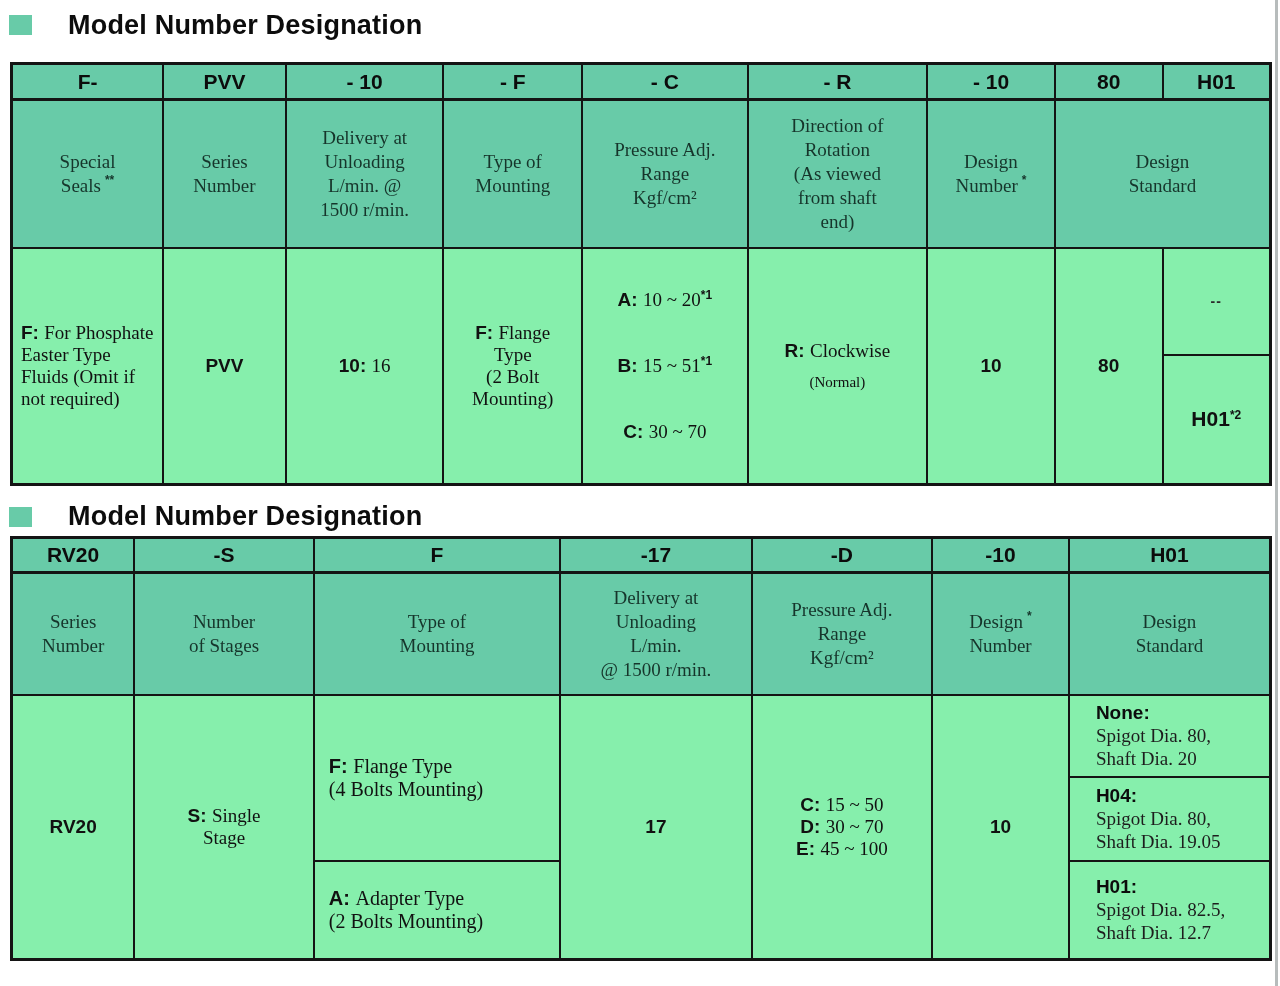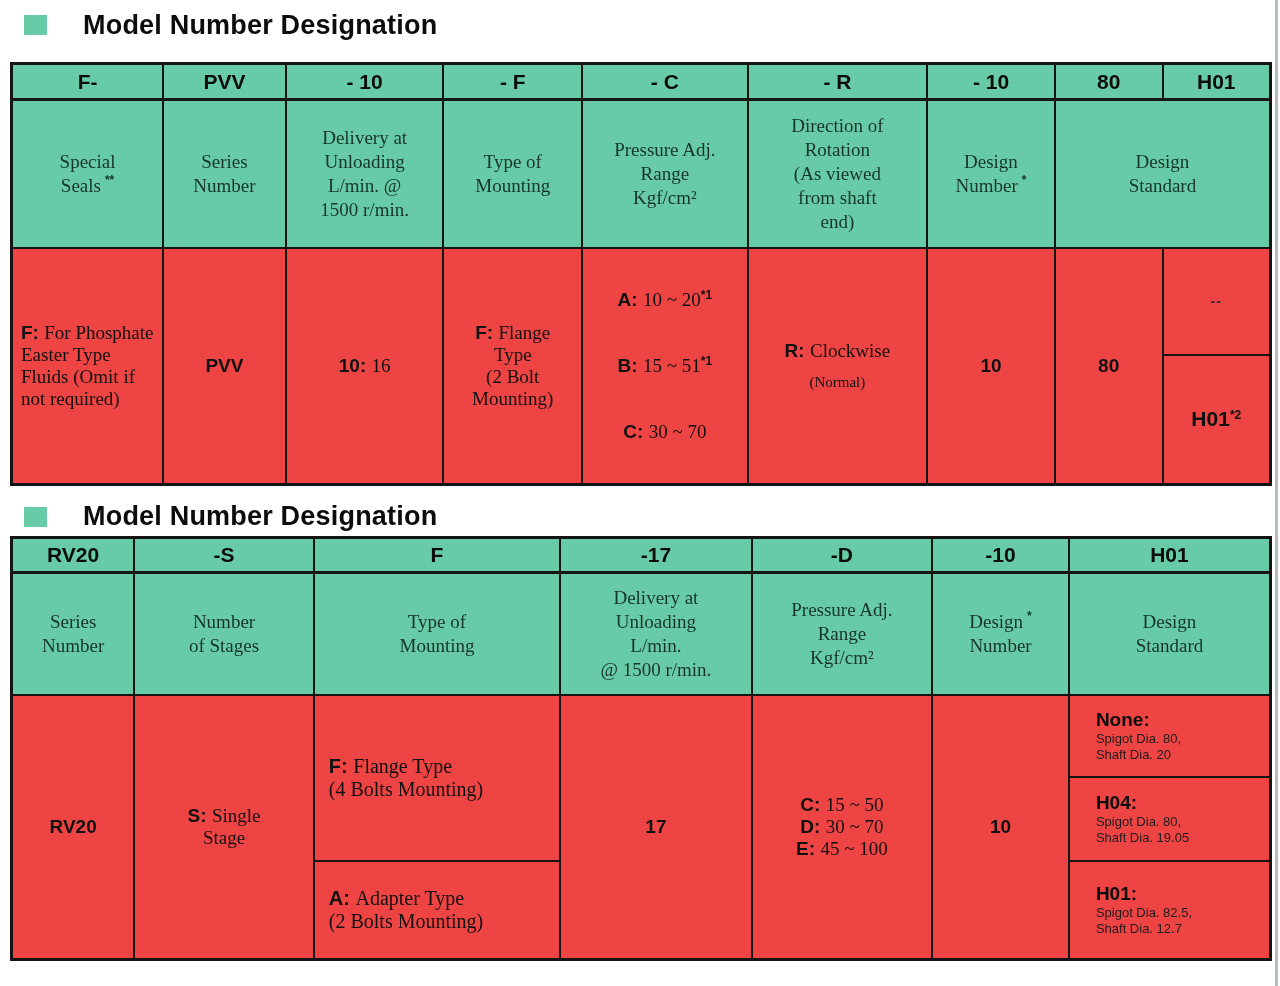--- a/index.html
+++ b/index.html
@@ -4,21 +4,21 @@
 <style>
   html,body { margin:0; padding:0; }
   body {
     width:1280px; height:986px; overflow:hidden; position:relative;
     background:#ffffff; color:#111;
     font-family:"Liberation Serif", serif;
   }
   .right-edge { position:absolute; top:0; right:2px; width:3px; height:986px; background:#b7bcbc; }
 
   
-  .section-title { display:flex; align-items:center; height:34px; margin:8px 0 0 24px; }
+  .section-title { display:flex; align-items:center; height:34px; margin:8px 0 0 9px; }
   .bullet { width:23px; height:20px; background:#68cba8; margin-right:36px; flex:0 0 auto; }
   .section-title h2 {
     margin:0; font-family:"Liberation Sans", sans-serif; font-weight:bold;
     font-size:27px; color:#0c0c0c; letter-spacing:.2px;
   }
   .mt2 { margin-top:14px; }
 
   
   table.model {
     border-collapse:collapse; table-layout:fixed;
@@ -42,21 +42,21 @@
   }
   .t1 tr.desc { height:148px; }
   .t2 tr.desc { height:123px; }
 
   .t1 tr.bodyA { height:104px; }
   .t1 tr.bodyB { height:125px; }
   .t2 tr.rA { height:78px; }
   .t2 tr.rB { height:81px; }
   .t2 tr.rC { height:94px; }
 
-  .model td { text-align:center; vertical-align:middle; font-size:19px; background:#ef4444; }
+  .model td { text-align:center; vertical-align:middle; font-size:19px; background:#86efac; }
   tr.desc td { background:#68cba8; }
 
   .pre { white-space:pre-line; }
   b.px { font-family:"Liberation Sans", sans-serif; font-weight:bold; font-size:19px; }
   .val { margin-left:.28em; }
   .big { font-family:"Liberation Sans", sans-serif; font-weight:bold; font-size:21px; }
   sup.s {
     font-family:"Liberation Sans", sans-serif; font-weight:bold;
     font-size:12px; vertical-align:super; line-height:0;
   }
@@ -69,21 +69,21 @@
   .opts { display:flex; flex-direction:column; justify-content:center; align-items:center; }
   .t1 .opts { height:230px; row-gap:44px; }
   .t2 .opts { height:258px; }
   .opt { white-space:nowrap; }
 
   td.mount { text-align:left; padding-left:14px; font-size:20px; }
   td.mount b.px { font-size:20px; }
 
   td.std { text-align:left; padding-left:26px; font-family:"Liberation Sans", sans-serif; }
   .std-code { font-size:19px; font-weight:bold; color:#0c0c0c; }
-  .std-desc { font-size:13px; line-height:1.22; color:#1d1d1d; }
+  .std-desc { font-size:19px; line-height:1.22; color:#1d1d1d;font-family:Liberation Serif, serif; }
 </style>
 </head>
 <body>
 
 <div class="section-title">
   <span class="bullet"></span>
   <h2>Model Number Designation</h2>
 </div>
 
 <table class="model t1">

